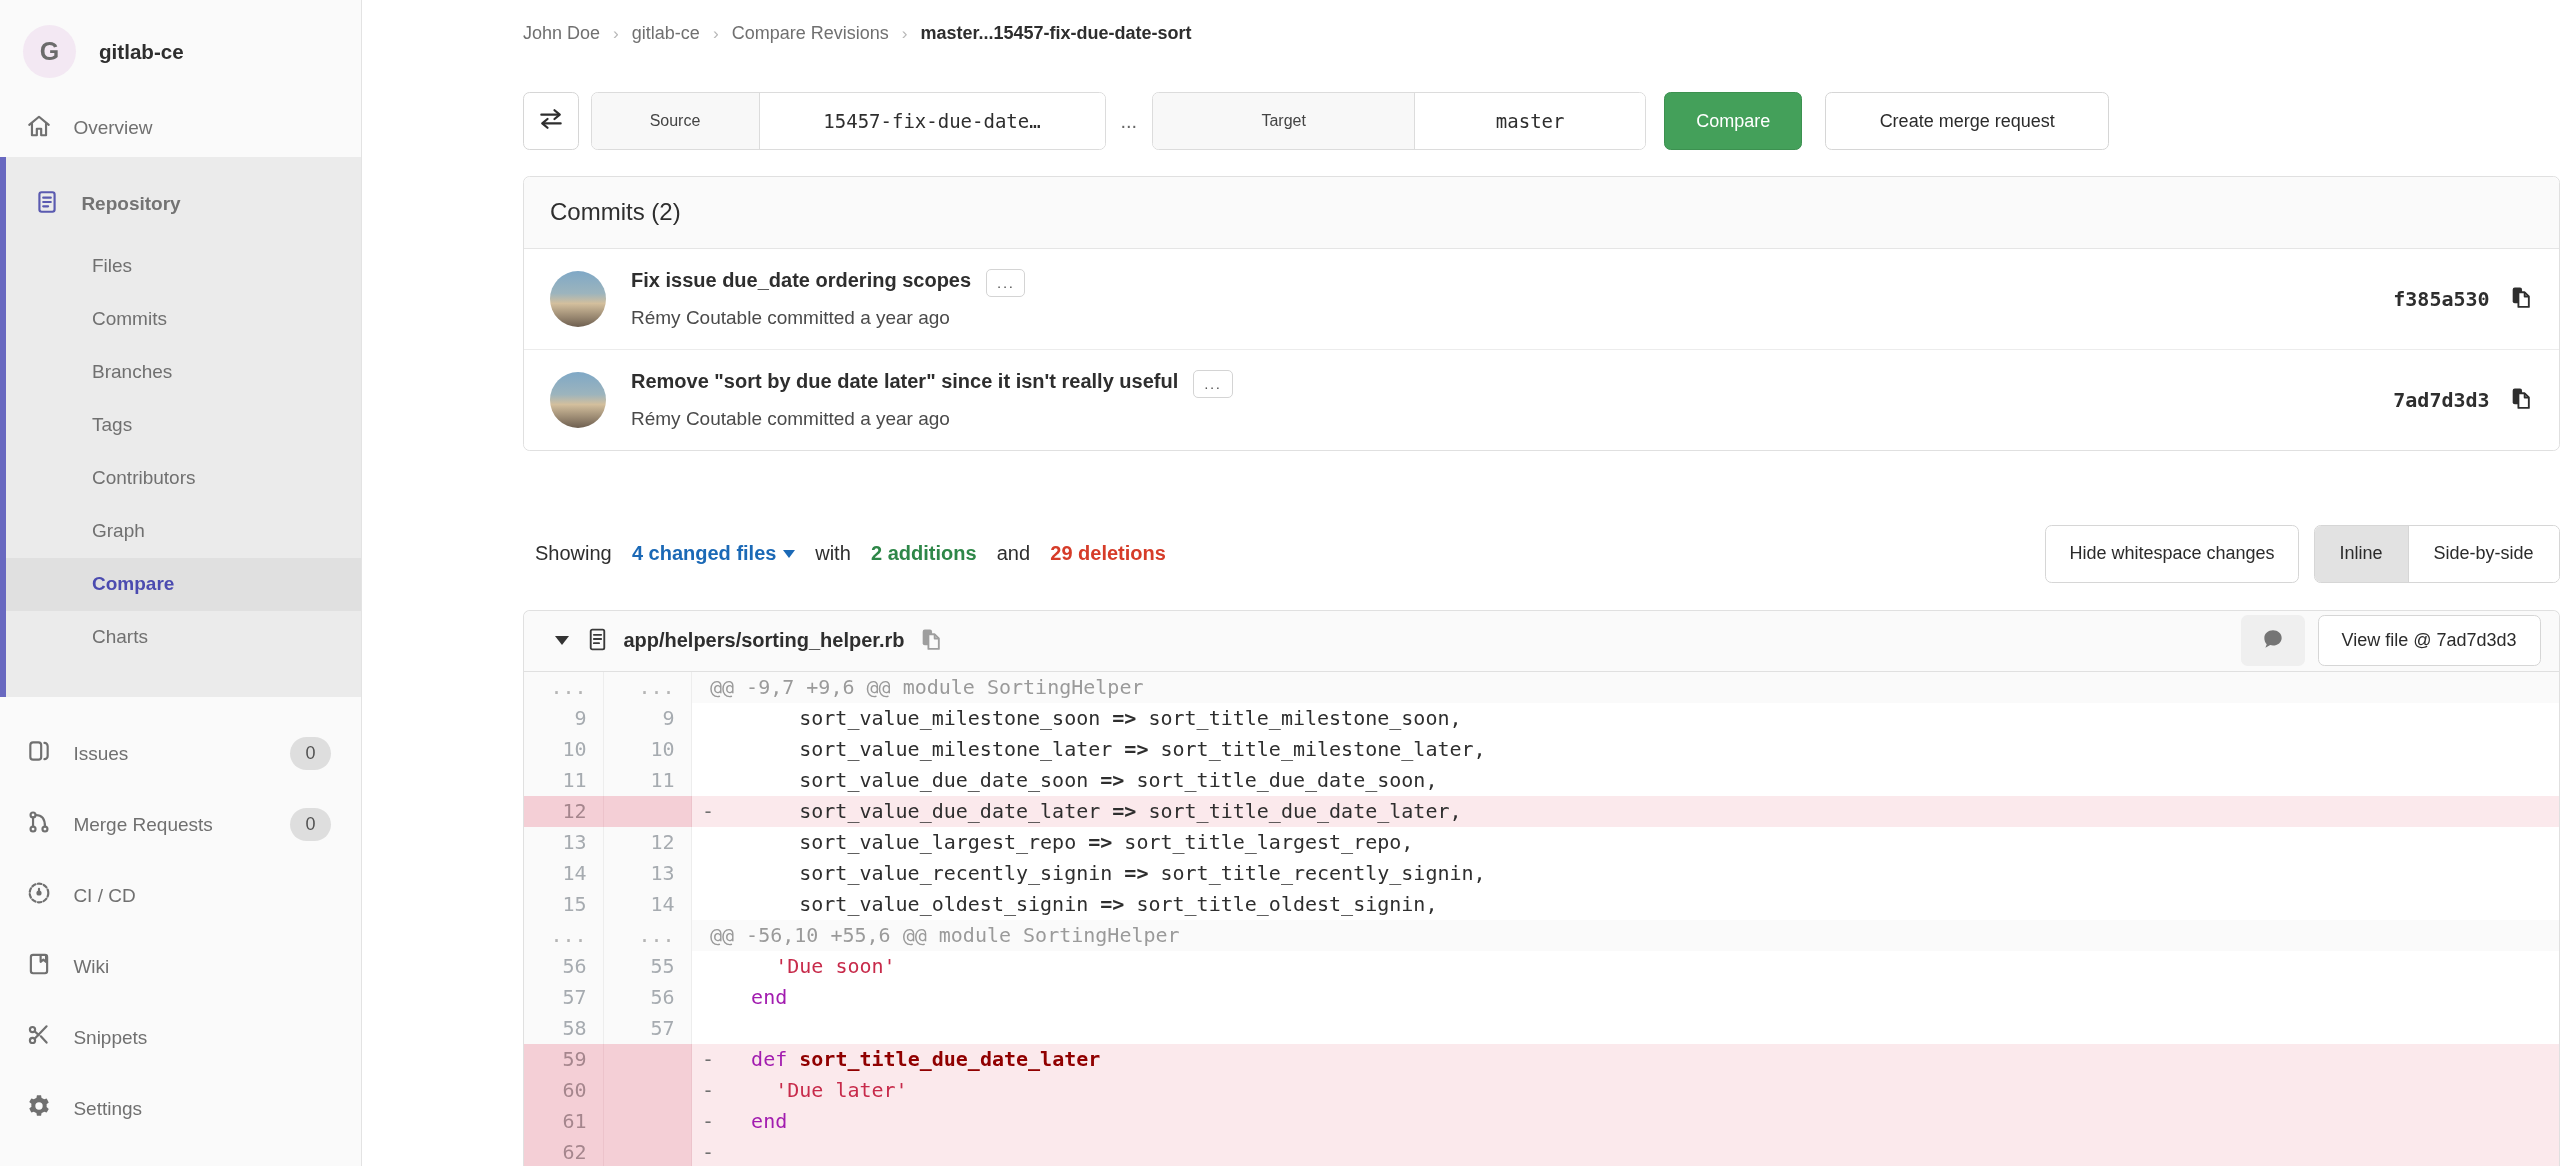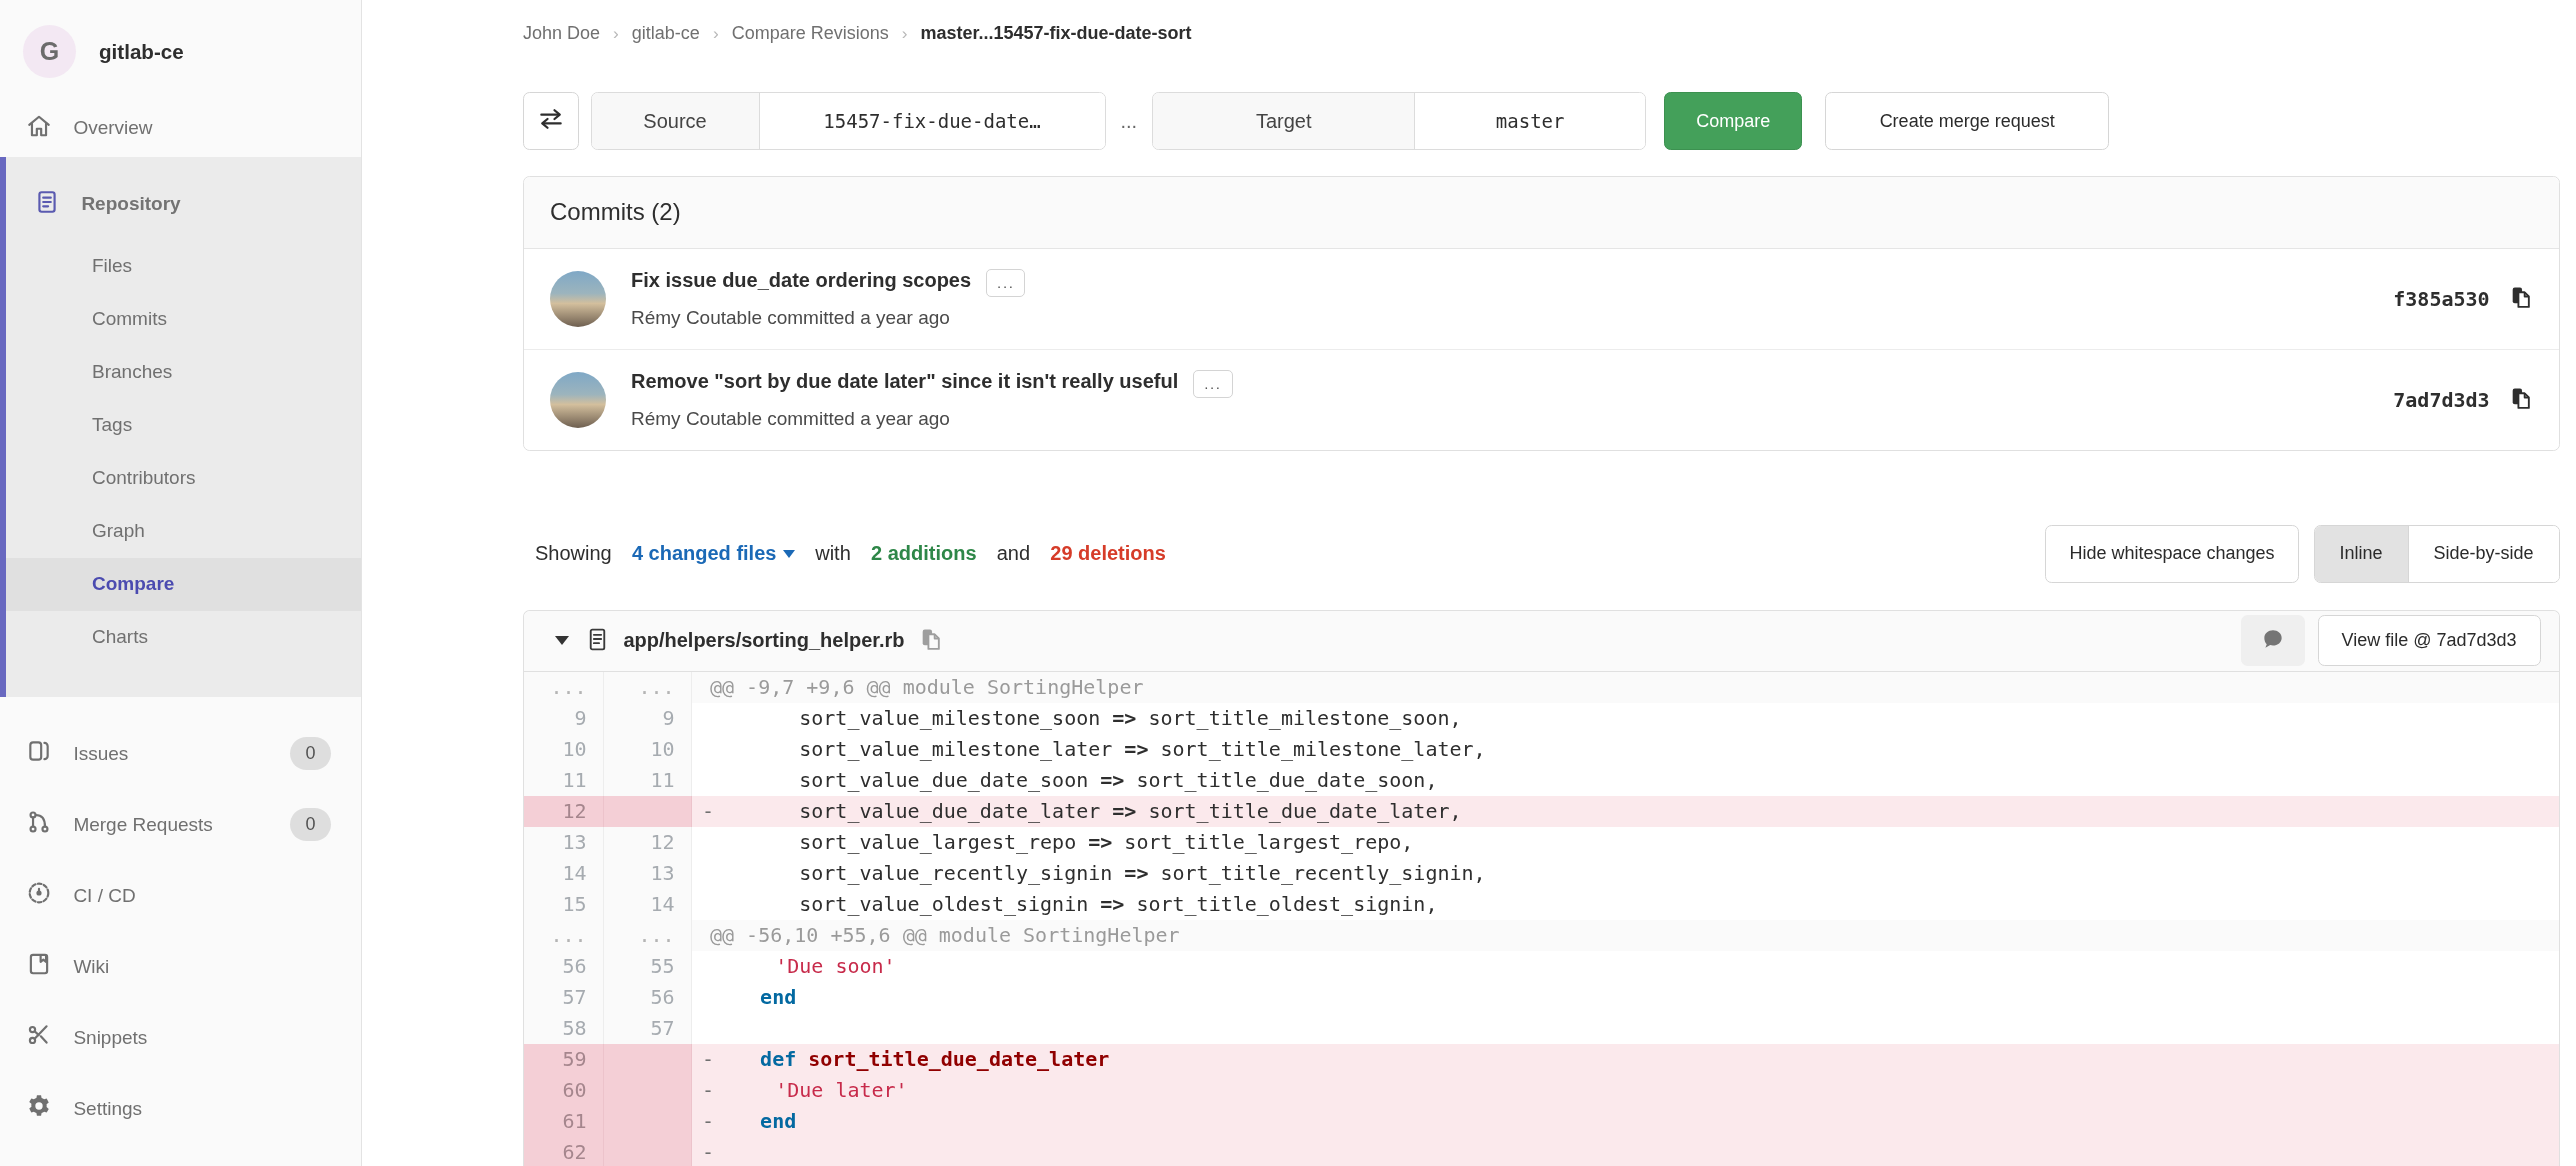--- a/index.html
+++ b/index.html
@@ -30,21 +30,21 @@
   .breadcrumb { display:flex; align-items:center; gap:13px; font-size:18px; color:#707070; }
   .breadcrumb .crumb { cursor:pointer; }
   .breadcrumb .sep { color:#b8b8b8; font-size:17.3px; }
   .breadcrumb .current { color:#2e2e2e; font-weight:700; }
   .form-row { display:flex; align-items:center; margin-top:48px; }
   .btn { border:0.8px solid #d6d6d6; border-radius:6.6px; background:#fff; font-size:18px; color:#2b2b2b;
     display:flex; align-items:center; justify-content:center; height:58px; cursor:pointer; }
   .swap-btn { width:56px; }
   .input-group { display:flex; margin-left:11.5px; border:0.8px solid #dcdcdc; border-radius:6.6px; overflow:hidden; height:58px; }
   .input-label { background:#f8f8f8; display:flex; align-items:center; justify-content:center;
-    font-size:20px; color:#444; border-right:0.8px solid #dcdcdc; }
+    font-size:16px; color:#444; border-right:0.8px solid #dcdcdc; }
   .input-value { font-family:"DejaVu Sans Mono", monospace; font-size:19px; display:flex; align-items:center;
     justify-content:center; background:#fff; cursor:pointer; color:#2e2e2e; white-space:nowrap; }
   .src-label { width:168px; } .src-value { width:345px; }
   .tgt-label { width:262px; } .tgt-value { width:230px; }
   .dots-sep { margin:0 15px; color:#666; font-size:20px; }
   .compare-btn { background:#44a05a; border-color:#3c9150; color:#fff; width:138px; margin-left:18px; }
   .create-mr-btn { width:284px; margin-left:23px; }
   
   .commits-box { margin-top:26px; border:0.8px solid #e0e0e0; border-radius:6.6px; }
   .commits-header { padding:21.4px 26px; font-size:24px; color:#2e2e2e; border-bottom:0.8px solid #e5e5e5;
@@ -95,21 +95,21 @@
     border-right:0.8px solid #ededed; cursor:pointer; flex:none; white-space:pre; }
   .cell-old { width:80px; } .cell-new { width:88px; }
   .cell-code { flex:1; white-space:pre; padding-left:10px; color:#2e2e2e; background:#fff; overflow:hidden; }
   .marker { display:inline-block; width:25px; color:#707070; }
   .diff-row.hunk .cell-num { color:#b4b4b4; }
   .diff-row.hunk .cell-code { background:#fafafa; color:#9a9a9a; padding-left:18px; }
   .diff-row.removed .cell-num { background:#f4cfd6; border-right-color:#ecc3cb; color:#a5868d; }
   .diff-row.removed .cell-code { background:#fbe9ec; }
   .seg-op { font-weight:700; }
   .seg-str { color:#c72a4a; }
-  .seg-kw { font-weight:700; color:#0369a1;margin-left:9px; }
+  .seg-kw { font-weight:400; color:#a21caf; }
   .seg-fn { color:#900000; font-weight:700; }
 </style>
 </head>
 <body>
 
 <nav class="sidebar">
   <div class="project-row">
     <div class="project-avatar">G</div>
     <div class="project-name">gitlab-ce</div>
   </div>

